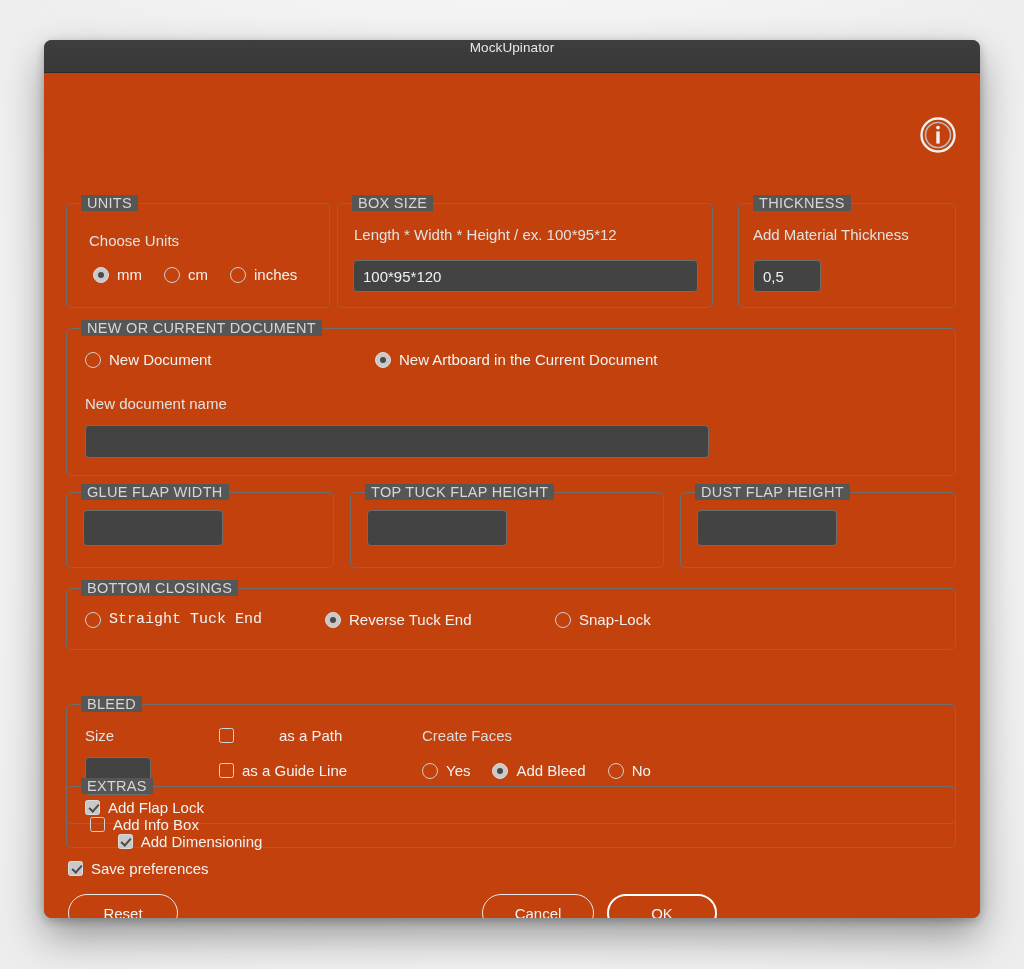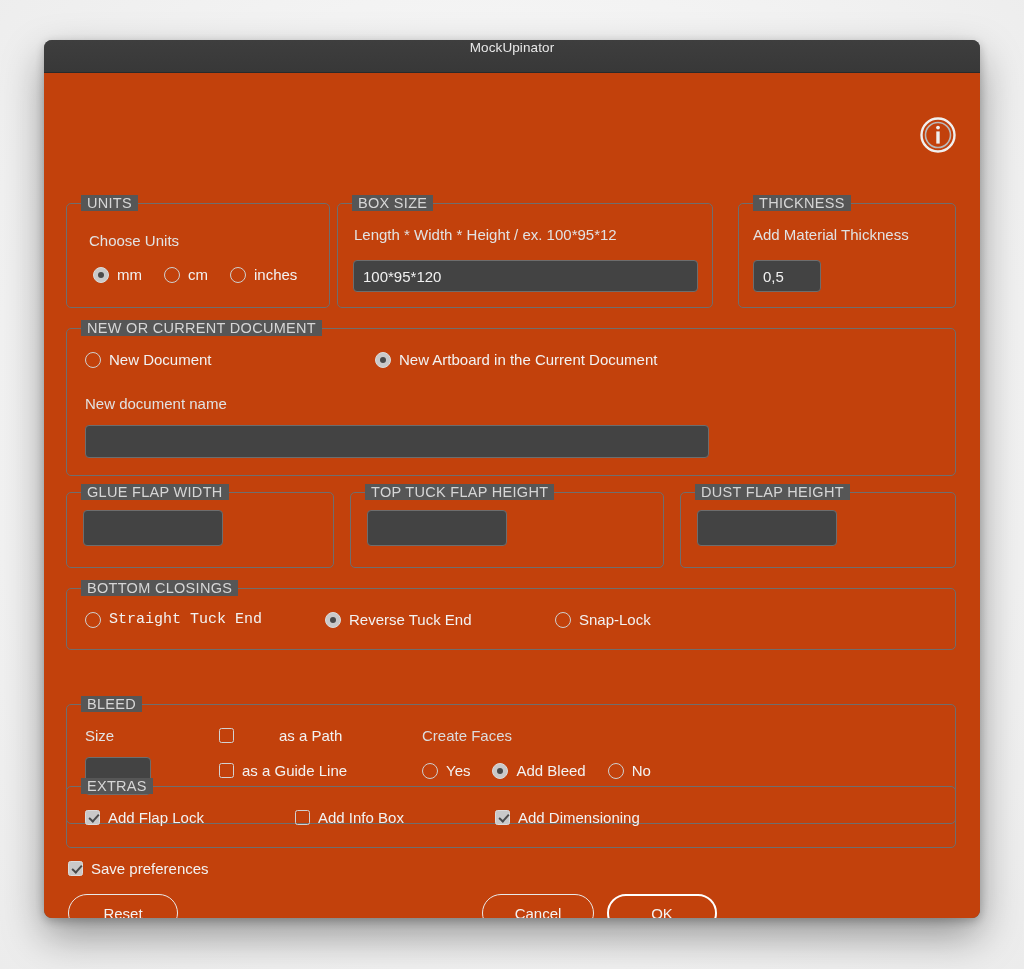--- a/index.html
+++ b/index.html
@@ -283,21 +283,21 @@
         </label>
         <label class="ctl">
           <span class="radio"></span>
           <span>No</span>
         </label>
       </div>
     </div>
 
     <div class="group" style="left:22px; top:713px; width:890px; height:62px;">
       <span class="legend">EXTRAS</span>
-      <div class="row" style="left:18px; top:22px;">
+      <div class="row" style="left:18px; top:12px;flex-direction:column;">
         <label class="ctl" style="width:210px;">
           <span class="check on"></span>
           <span>Add Flap Lock</span>
         </label>
         <label class="ctl" style="width:200px;">
           <span class="check"></span>
           <span>Add Info Box</span>
         </label>
         <label class="ctl">
           <span class="check on"></span>

